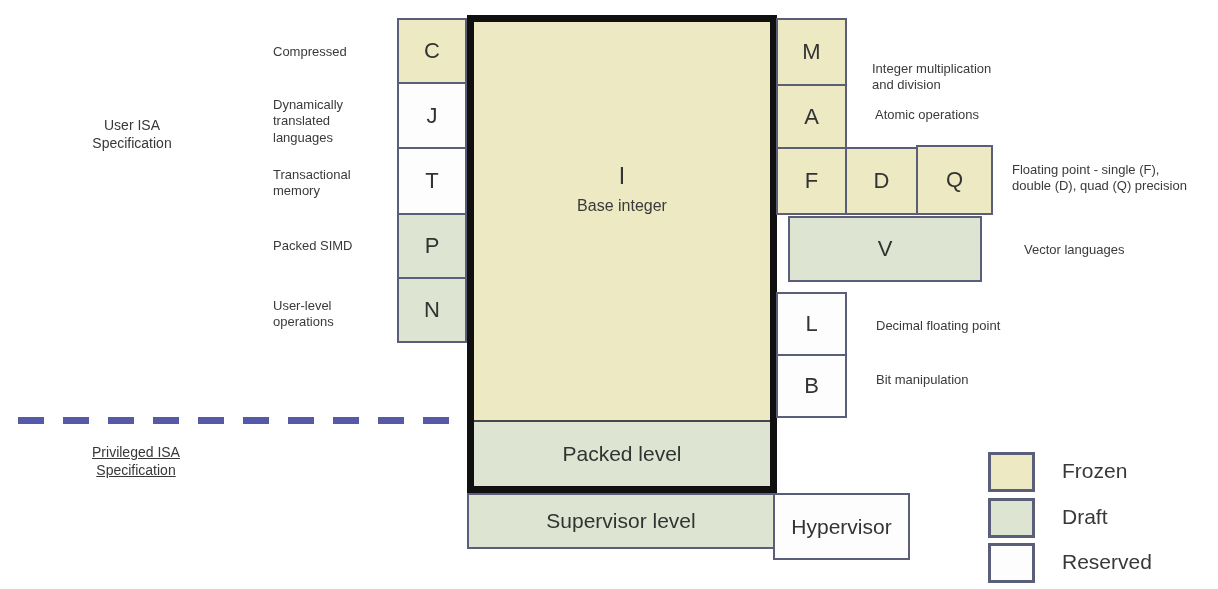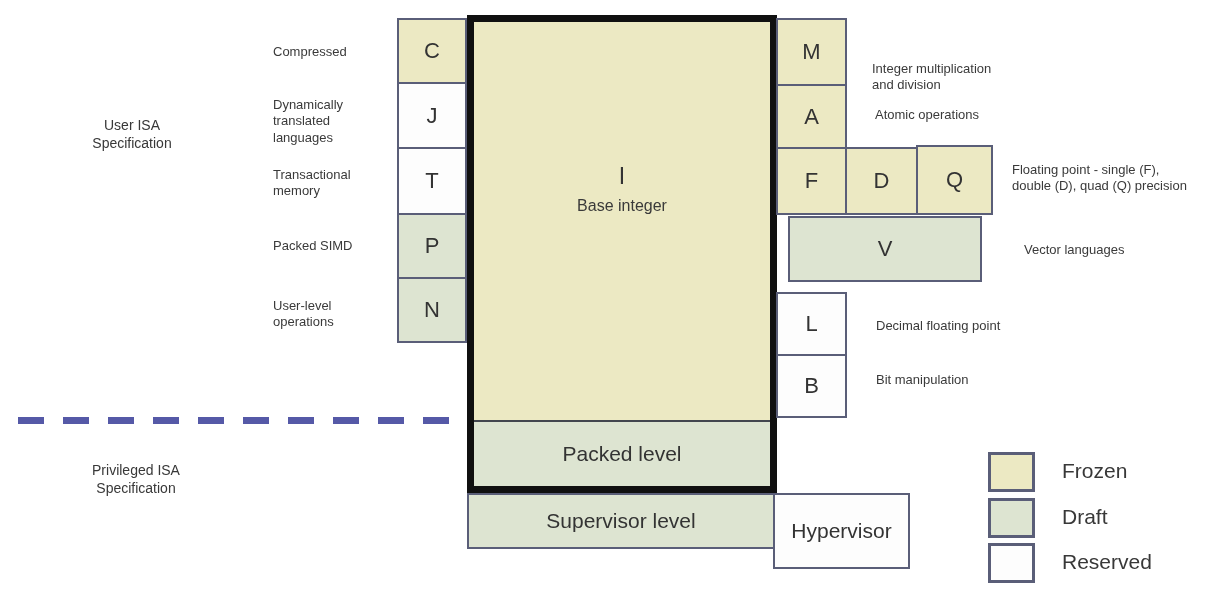--- a/index.html
+++ b/index.html
@@ -14,21 +14,21 @@
   }
   .title {
     position: absolute;
     font-size: 14px;
     line-height: 1.32;
     text-align: center;
     white-space: pre-line;
     color: #383838;
   }
   #user-title { left: 32px; top: 116px; width: 200px; }
-  #priv-title { left: 36px; top: 461px; width: 200px; }
+  #priv-title { left: 36px; top: 443px; width: 200px; text-decoration: underline; }
 
   .small-label {
     position: absolute;
     font-size: 13px;
     line-height: 1.25;
     white-space: pre-line;
     color: #3a3a3a;
   }
   
   #lbl-compressed   { left: 273px; top: 44px;  }
@@ -82,21 +82,21 @@
   #machine-level {
     height: 64px;
     background: #dde4d1;
     border-top: 2px solid #42464e;
     display: flex; align-items: center; justify-content: center;
     font-size: 21px; color: #333333;
   }
 
   
   #supervisor { left: 467px; top: 493px; width: 308px; height: 56px; font-size: 21px; }
-  #hypervisor { left: 773px; top: 493px; width: 137px; height: 76px; font-size: 21px; }
+  #hypervisor { left: 773px; top: 493px; width: 137px; height: 67px; font-size: 21px; }
 
   
   #box-m { left: 776px; top: 18px;  width: 71px; height: 68px; }
   #box-a { left: 776px; top: 84px;  width: 71px; height: 65px; }
   #box-f { left: 776px; top: 147px; width: 71px; height: 68px; }
   #box-d { left: 845px; top: 147px; width: 73px; height: 68px; }
   #box-q { left: 916px; top: 145px; width: 77px; height: 70px; }
   #box-v { left: 788px; top: 216px; width: 194px; height: 66px; }
   #box-l { left: 776px; top: 292px; width: 71px; height: 64px; }
   #box-b { left: 776px; top: 354px; width: 71px; height: 64px; }

